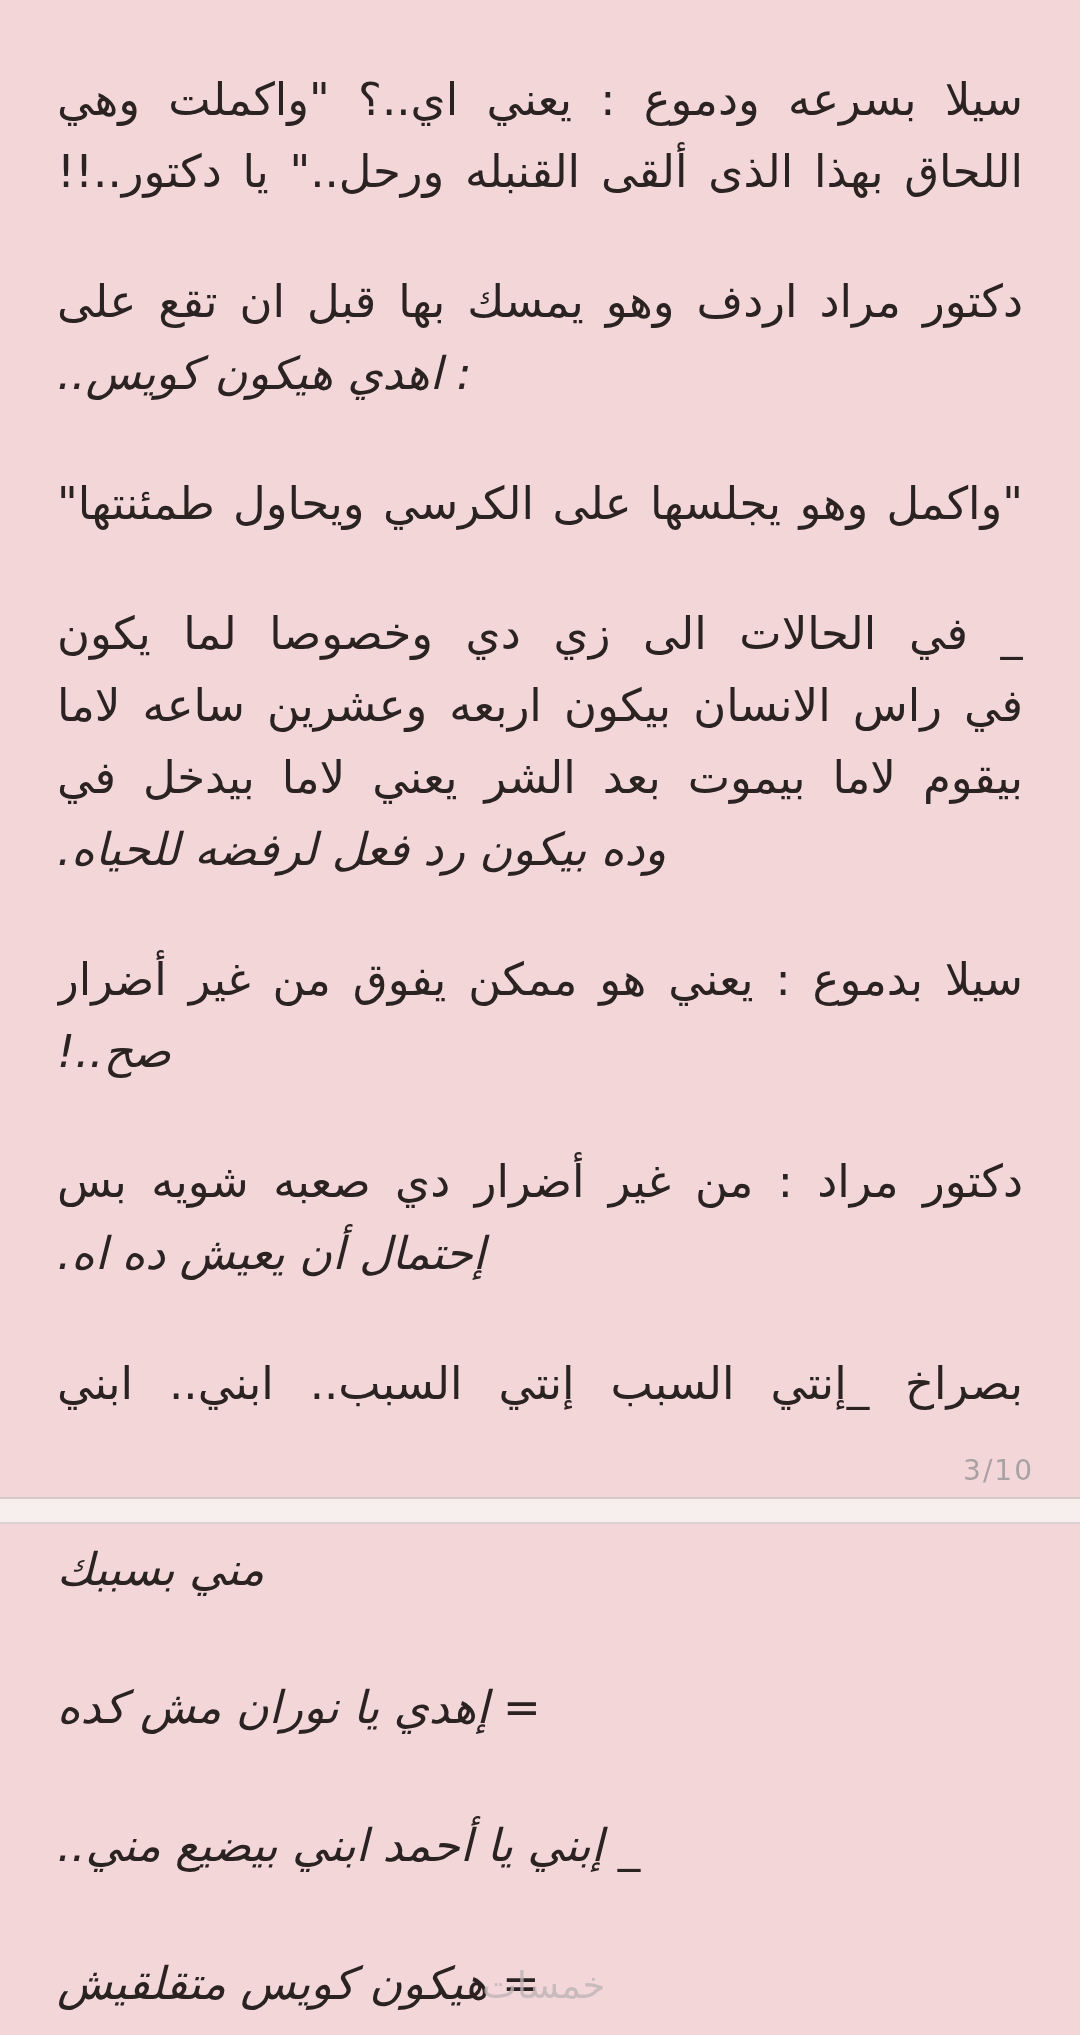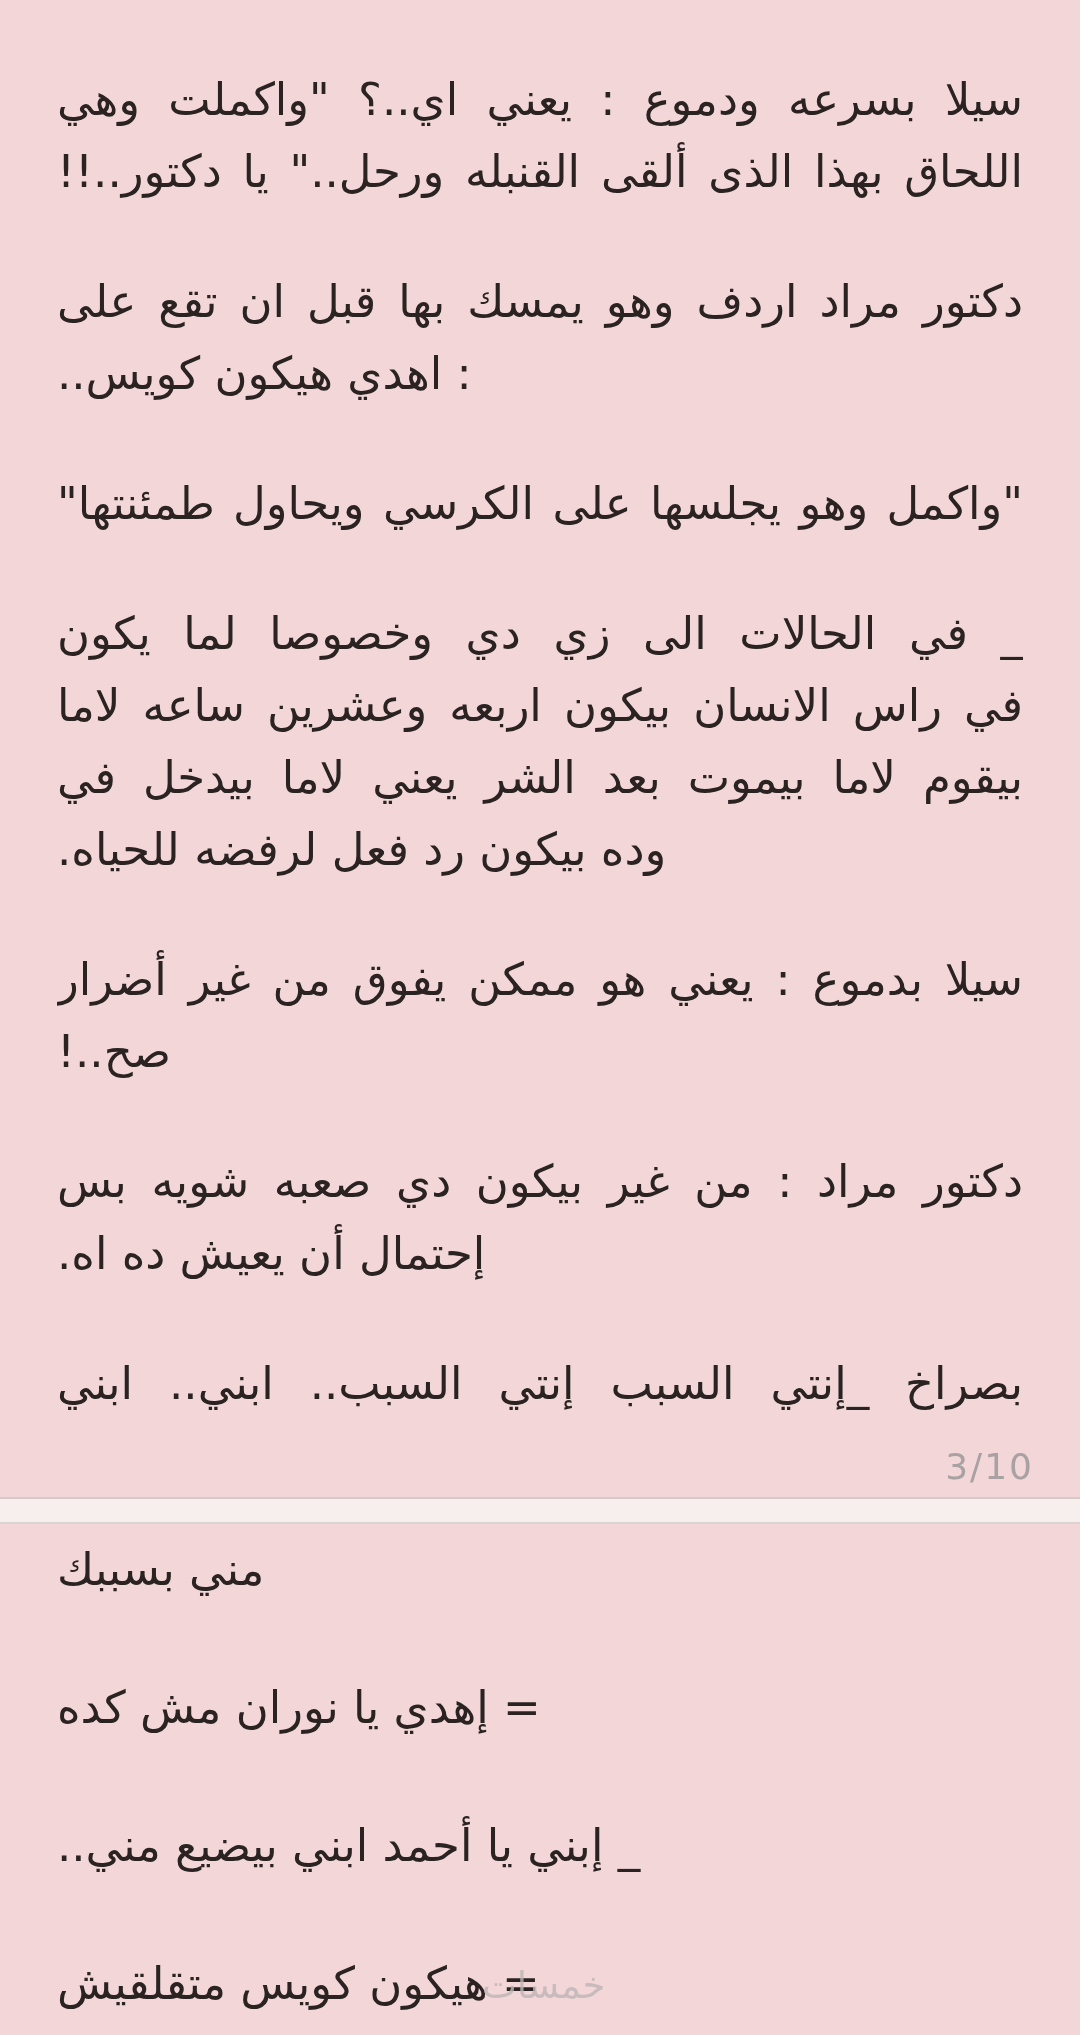--- a/index.html
+++ b/index.html
@@ -30,25 +30,25 @@
     direction:rtl;
     unicode-bidi:plaintext;
     font-size:45px;
     line-height:72px;
     height:72px;
     color:var(--text);
     overflow:hidden;
     letter-spacing:0;
   }
   .line.full{text-align:justify;text-align-last:justify;}
-  .line.last{text-align:left;text-align-last:left;}
+  .line.last{text-align:left;text-align-last:left;font-style:italic;}
   .page-indicator{
     position:absolute;right:46px;bottom:10px;
     direction:ltr;
-    font-size:36px;color:var(--muted);
+    font-size:28px;color:var(--muted);
     letter-spacing:2px;
   }
   .page-divider{
     height:23px;
     background:var(--band);
     border-top:2px solid var(--band-edge-top);
     border-bottom:2px solid var(--band-edge-bottom);
   }
   .watermark{
     position:absolute;
@@ -83,21 +83,21 @@
           <div class="line full">_ في الحالات الى زي دي وخصوصا لما يكون الموضوع</div>
           <div class="line full">في راس الانسان بيكون اربعه وعشرين ساعه لاما</div>
           <div class="line full">بيقوم لاما بيموت بعد الشر يعني لاما بيدخل في غيبوبه</div>
           <div class="line last">وده بيكون رد فعل لرفضه للحياه.</div>
         </div>
         <div class="paragraph">
           <div class="line full">سيلا بدموع : يعني هو ممكن يفوق من غير أضرار</div>
           <div class="line last">صح..!</div>
         </div>
         <div class="paragraph">
-          <div class="line full">دكتور مراد : من غير بيكون دي صعبه شويه بس</div>
+          <div class="line full">دكتور مراد : من غير أضرار دي صعبه شويه بس</div>
           <div class="line last">إحتمال أن يعيش ده اه.</div>
         </div>
         <div class="paragraph">
           <div class="line full">بصراخ _إنتي السبب إنتي السبب.. ابني.. ابني إحتمال</div>
         </div>
       </div>
     <div class="page-indicator">3/10</div>
   </section>
 
   <div class="page-divider"></div>

